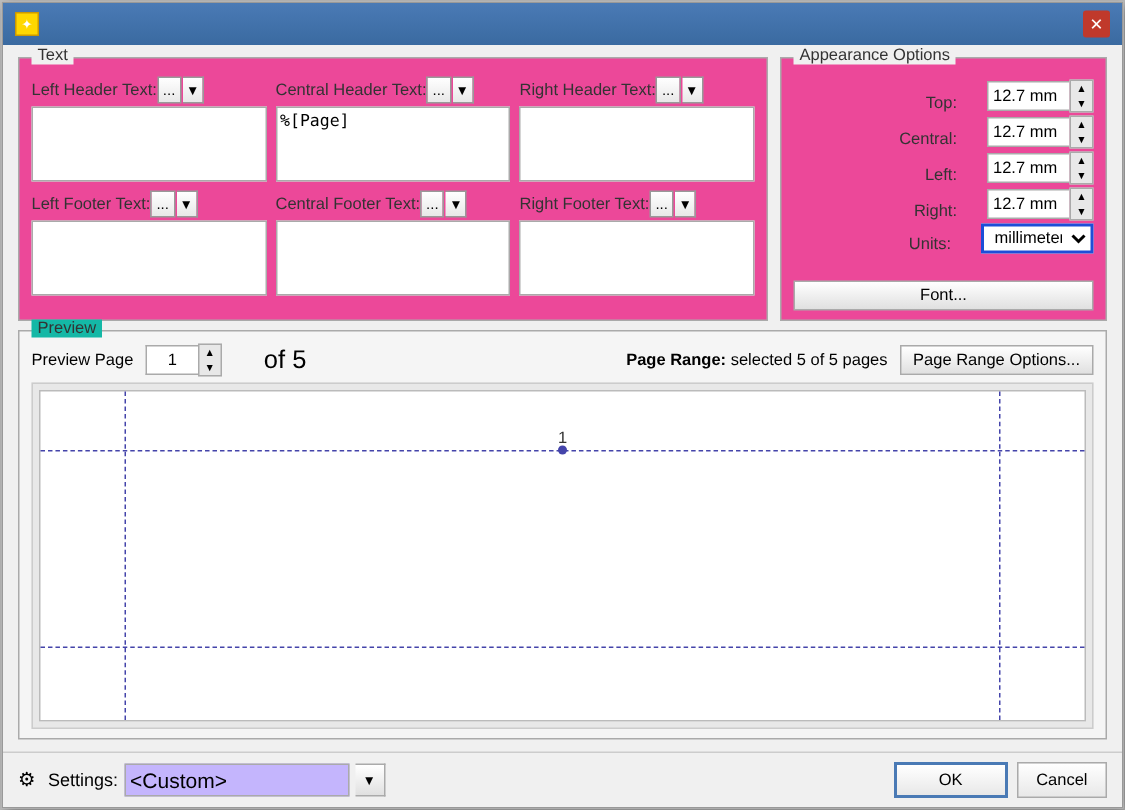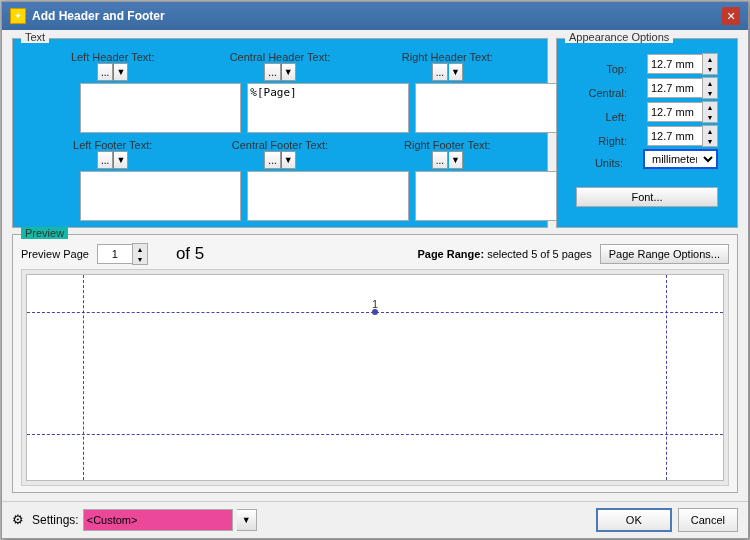--- a/index.html
+++ b/index.html
@@ -73,55 +73,54 @@
       gap: 6px;
       overflow: hidden;
     }
     .section-group {
       display: flex;
       gap: 8px;
       flex-shrink: 0;
     }
     .group-box {
       border: 1px solid #aaa;
-      background: #0ea5e9;
-      padding: 6px 19px;
+      background: #ec4899;
+      padding: 6px 8px;
       position: relative;
     }
     .group-label {
       position: absolute;
       top: -8px;
       left: 8px;
       background: #f0f0f0;
       padding: 0 4px;
       font-size: 11px;
       color: #333;
     }
     .text-section {
       flex: 1;
     }
     .appearance-section {
-      width: 182px;
+      width: 218px;
     }
     .text-fields-row {
       display: flex;
       gap: 6px;
       margin-top: 6px;
     }
     .text-field-group {
       flex: 1;
       display: flex;
       flex-direction: column;
       gap: 2px;
     }
     .field-header {
       display: flex;
       align-items: center;
       justify-content: flex-start;
-      flex-direction: column;
     }
     .field-label {
       font-size: 11px;
       color: #333;
     }
     .insert-btn {
       display: flex;
       align-items: center;
       gap: 1px;
     }
@@ -145,21 +144,20 @@
       align-items: center;
     }
     .text-area {
       width: 100%;
       height: 50px;
       border: 1px solid #aaa;
       background: white;
       resize: none;
       font-size: 11px;
       padding: 2px;
-      margin-left: 48px;
     }
     .appearance-row {
       display: flex;
       align-items: flex-end;
       justify-content: flex-end;
       gap: 20px;
       margin-bottom: 2px;
     }
     .appearance-label {
       font-size: 11px;
@@ -345,22 +343,22 @@
     }
     .settings-icon {
       width: 16px;
       height: 16px;
       font-size: 13px;
     }
     .settings-select {
       height: 22px;
       border: 1px solid #aaa;
       padding: 1px 3px;
-      font-size: 11px;
-      background: #ec4899;
+      font-size: 14px;
+      background: #c4b5fd;
       width: 150px;
     }
     .settings-dropdown {
       width: 20px;
       height: 22px;
       border: 1px solid #aaa;
       border-left: none;
       background: linear-gradient(to bottom, #fff, #e0e0e0);
       cursor: pointer;
       font-size: 9px;
@@ -405,21 +403,20 @@
 </head>
 <body>
 
 <div class="dialog">
 
   <div class="title-bar">
     <div class="title-bar-left">
       <div class="title-icon">
         <span>✦</span>
       </div>
-      <span class="title-text">Add Header and Footer</span>
     </div>
     <button class="close-btn">✕</button>
   </div>
 
   <div class="dialog-content">
 
     <div class="section-group">
 
       <div class="group-box text-section">
         <span class="group-label">Text</span>

